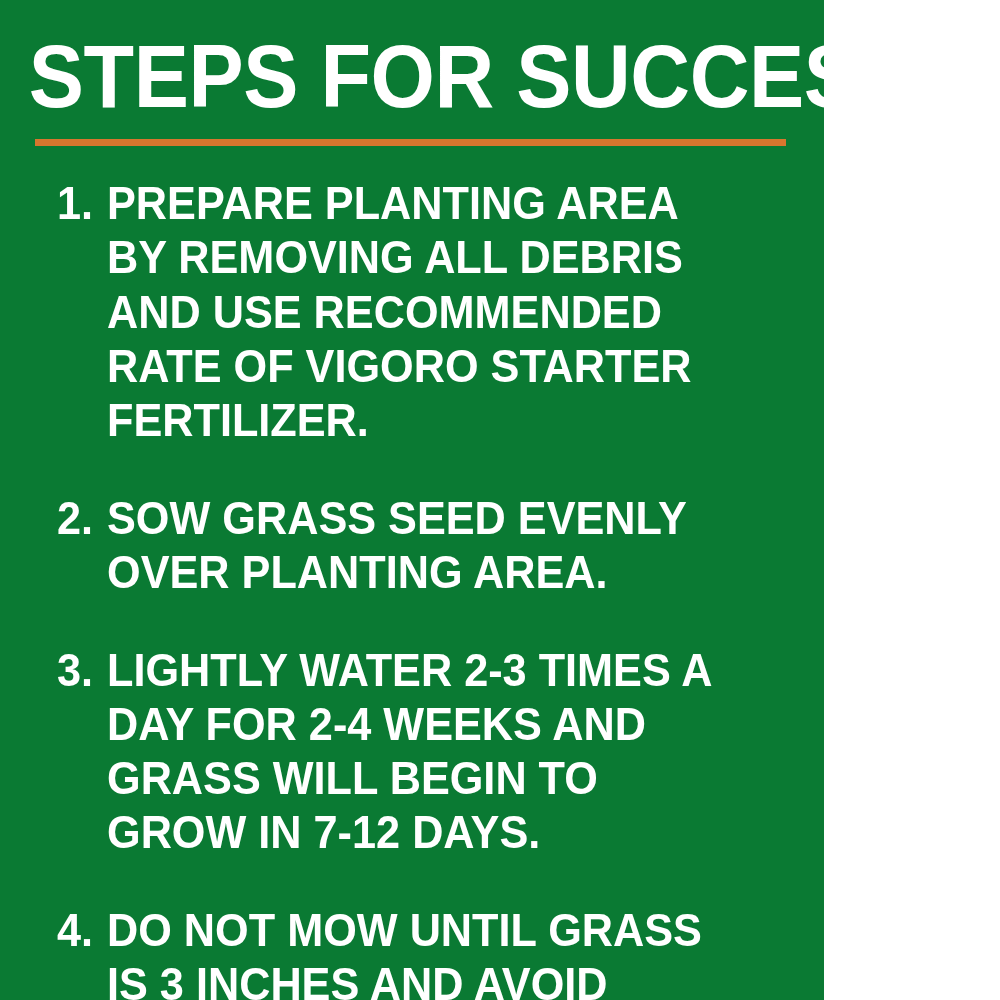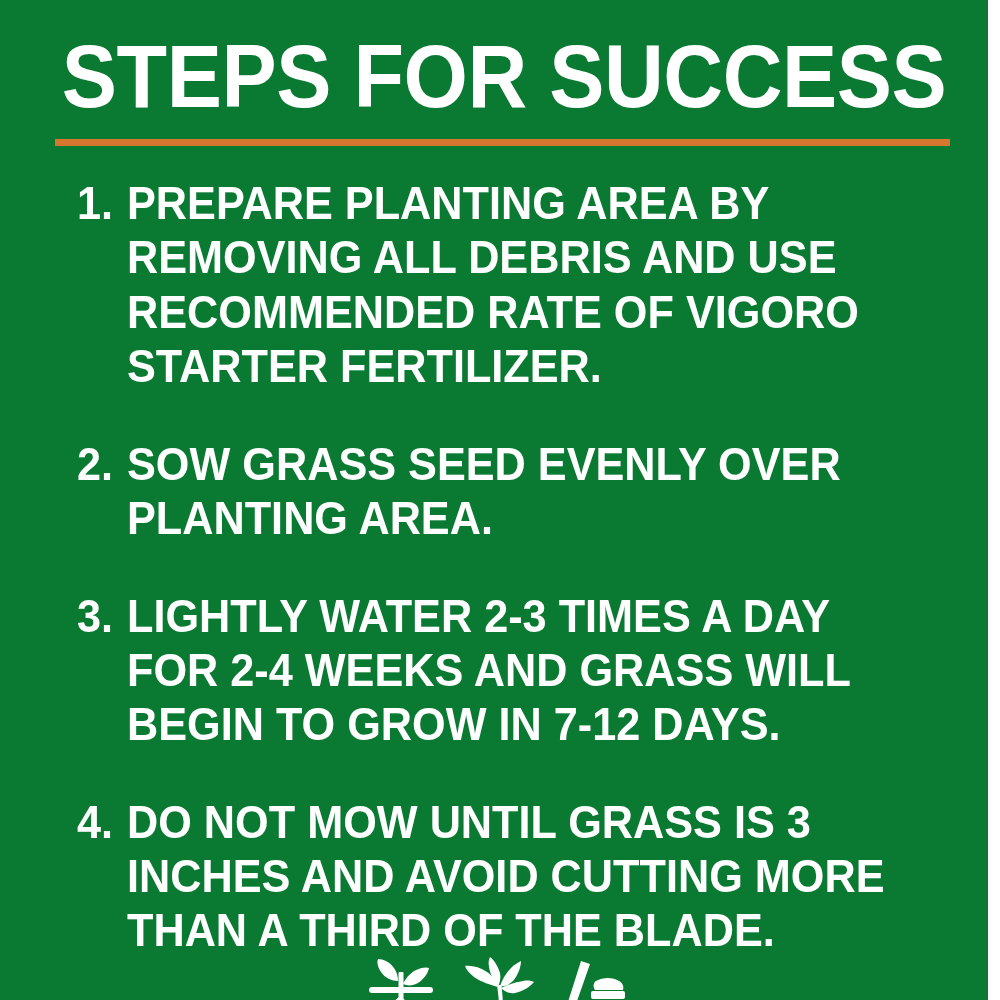--- a/index.html
+++ b/index.html
@@ -8,27 +8,26 @@
   }
   body {
     width: 1000px;
     height: 1000px;
     overflow: hidden;
     font-family: "Liberation Sans", sans-serif;
   }
 
   #poster {
     position: relative;
-    width: 988px;
+    width: 824px;
     height: 1000px;
     background: #0a7a33;
     box-sizing: border-box;
     display: flex;
     flex-direction: column;
-    padding-left: 20px;
   }
 
   
   .title-block {
     padding-top: 34px;
   }
   .poster-title {
     margin: 0;
     text-align: center;
     color: #ffffff;

